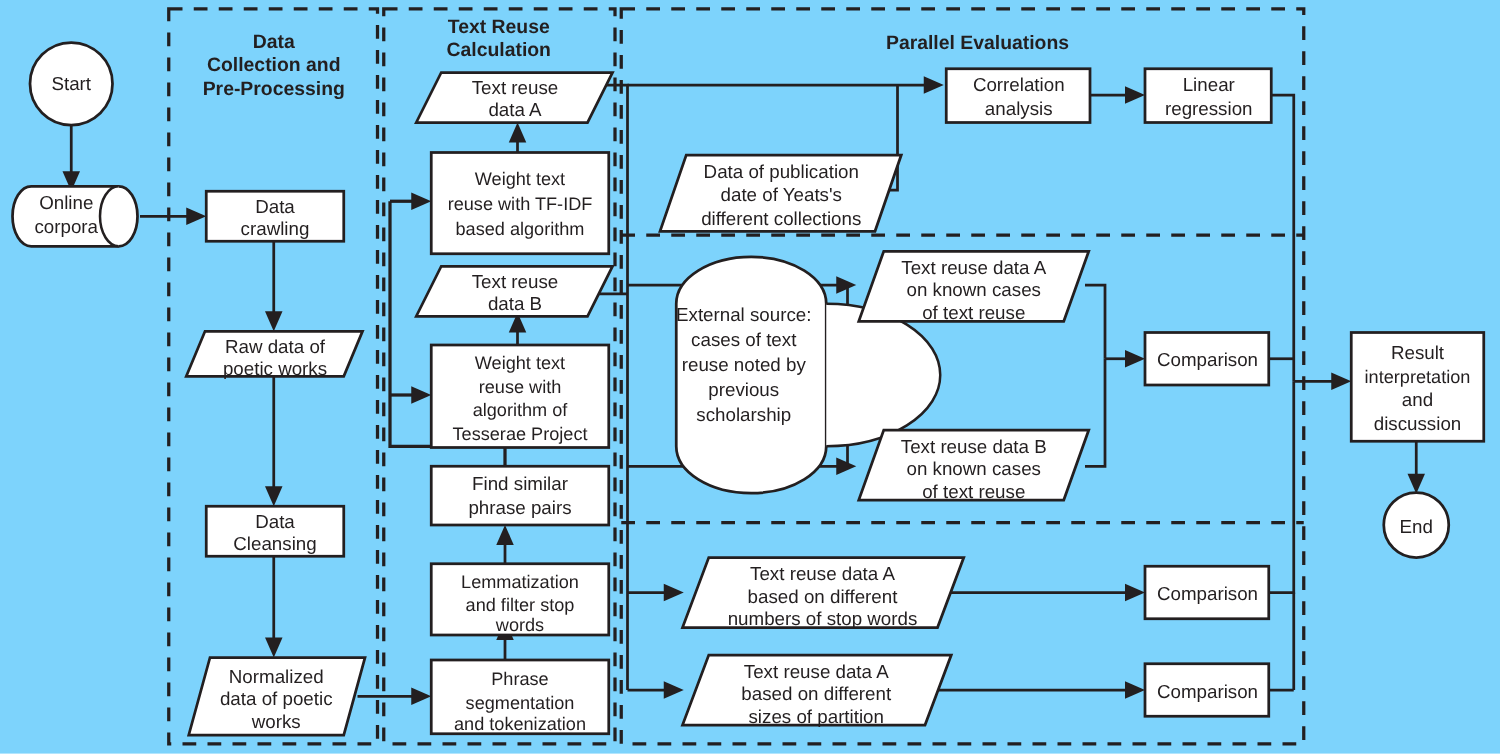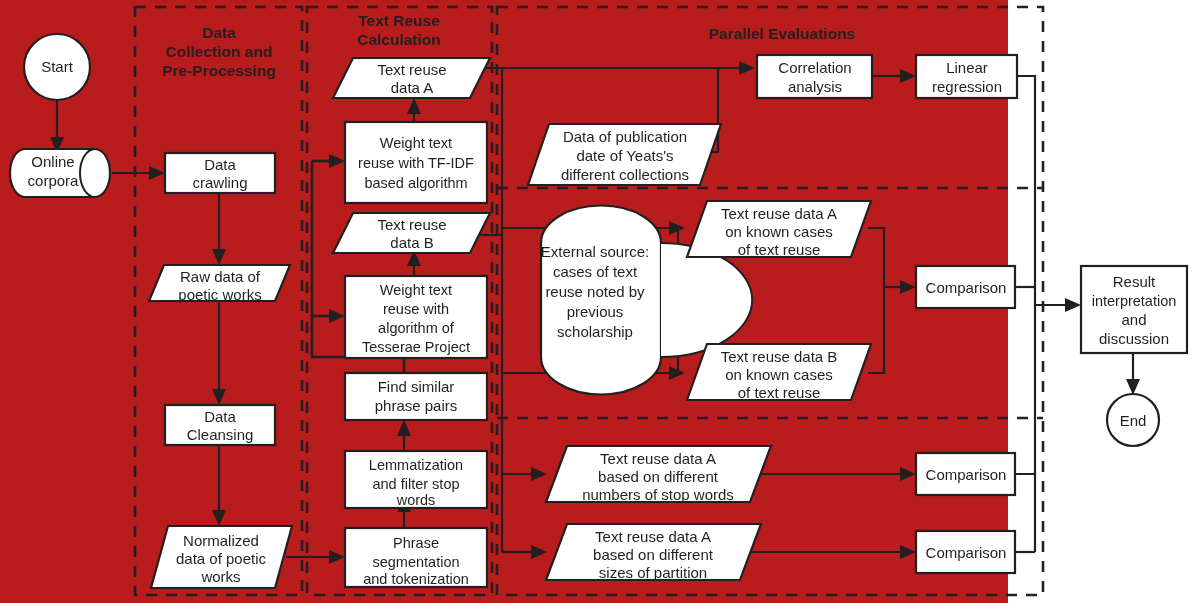--- a/index.html
+++ b/index.html
@@ -1,16 +1,16 @@
 <!DOCTYPE html>
 <html><head>
 <meta charset="utf-8">
 <style>
   html,body{margin:0;padding:0;background:#ffffff;}
-  #stage{position:relative;width:1008px;height:603px;background:#b91c1c;
+  #stage{position:relative;width:1200px;height:603px;background:#7dd3fc;
          font-family:"Liberation Sans",sans-serif;}
   svg{display:block;}
   .nodeText{font-family:"Liberation Sans",sans-serif;font-size:15px;fill:#231f20;}
   .nodeTextSm{font-family:"Liberation Sans",sans-serif;font-size:14.5px;fill:#231f20;}
   .panelTitle{font-family:"Liberation Sans",sans-serif;font-size:15.5px;font-weight:bold;fill:#231f20;}
   .shape{fill:#ffffff;stroke:#231f20;stroke-width:2.2;}
   .shapeThin{fill:#ffffff;stroke:#231f20;stroke-width:2;}
   .conn{fill:none;stroke:#231f20;stroke-width:2.2;stroke-linecap:butt;stroke-linejoin:miter;}
   .connThick{fill:none;stroke:#231f20;stroke-width:2.6;}
   .dashPanel{fill:none;stroke:#231f20;stroke-width:2.6;stroke-dasharray:11 9;}

